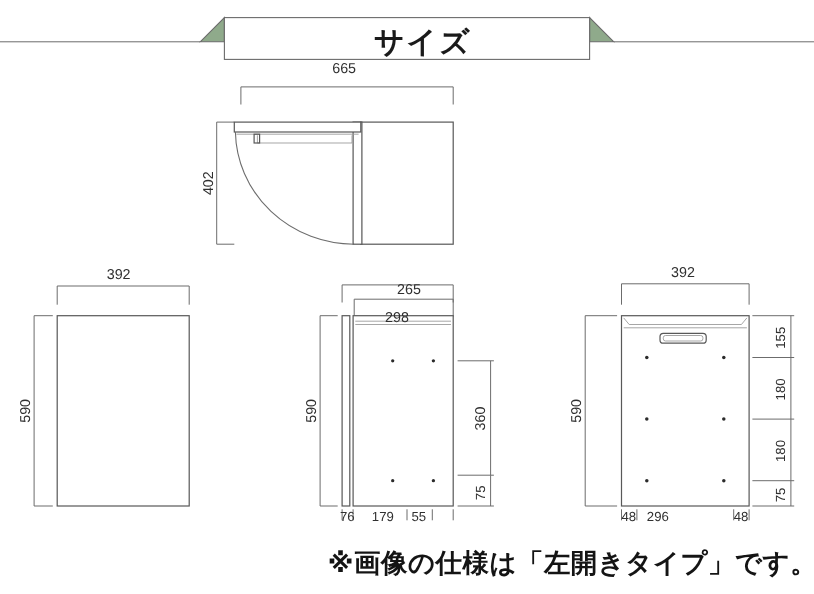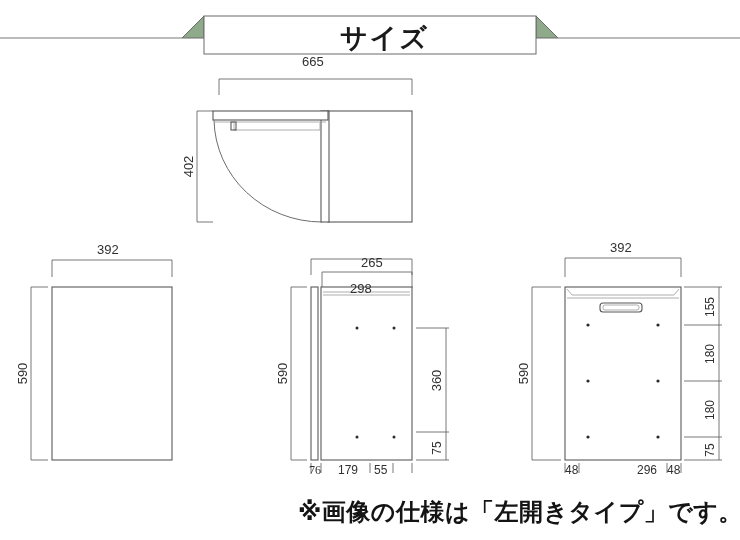--- a/index.html
+++ b/index.html
@@ -203,32 +203,32 @@
 
     <div class="dim" style="left:97px; top:242px;">392</div>
     <div class="dim vert" style="left:12px; top:366px; transform:rotate(-90deg);">590</div>
 
     <div class="dim" style="left:350px; top:241px;margin-top:40px;">298</div>
     <div class="dim" style="left:361px; top:255px;">265</div>
     <div class="dim vert" style="left:272px; top:366px; transform:rotate(-90deg);">590</div>
     <div class="dim vert" style="left:426px; top:373px; transform:rotate(-90deg);">360</div>
     <div class="dim vert small" style="left:430px; top:441px; transform:rotate(-90deg);">75</div>
 
-    <div class="dim small" style="left:309px; top:463px;font-family:Liberation Serif, serif;">76</div>
+    <div class="dim small" style="left:309px; top:463px;">76</div>
     <div class="dim small" style="left:338px; top:463px;">179</div>
     <div class="dim small" style="left:374px; top:463px;">55</div>
 
     <div class="dim" style="left:610px; top:240px;">392</div>
     <div class="dim vert" style="left:513px; top:366px; transform:rotate(-90deg);">590</div>
 
     <div class="dim vert small" style="left:700px; top:300px; transform:rotate(-90deg);">155</div>
     <div class="dim vert small" style="left:700px; top:347px; transform:rotate(-90deg);">180</div>
     <div class="dim vert small" style="left:700px; top:403px; transform:rotate(-90deg);">180</div>
     <div class="dim vert small" style="left:703px; top:443px; transform:rotate(-90deg);">75</div>
 
     <div class="dim small" style="left:565px; top:463px;">48</div>
-    <div class="dim small" style="left:637px; top:463px;text-align:center;">296</div>
+    <div class="dim small" style="left:588px; top:463px;text-align:center;">296</div>
     <div class="dim small" style="left:667px; top:463px;">48</div>
 
     <div class="caption" style="left:298px; top:496px;">※画像の仕様は「左開きタイプ」です。</div>
 
   </div>
 </div>
 
 </body></html>

